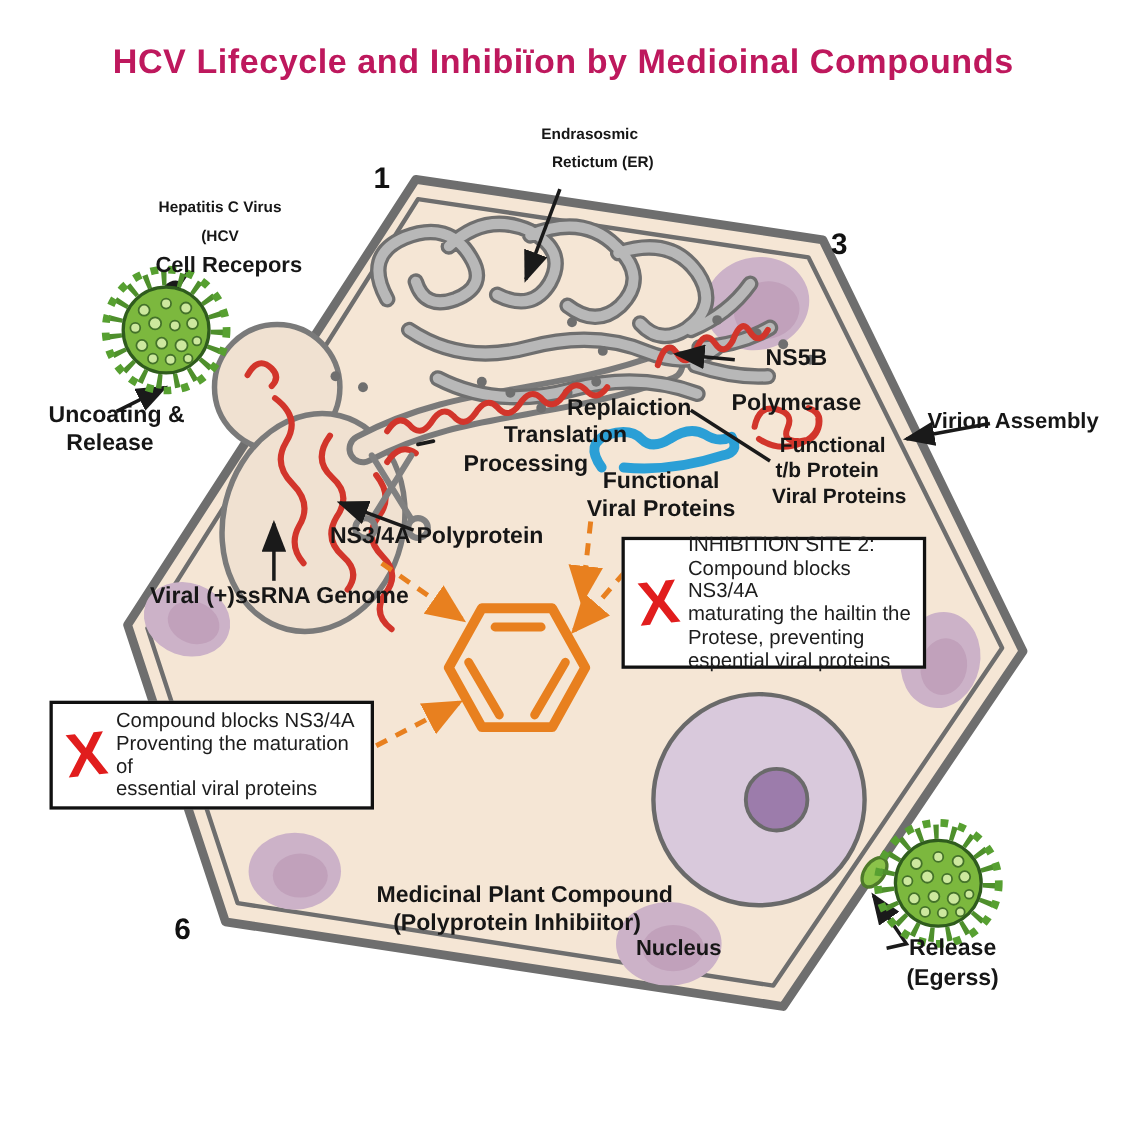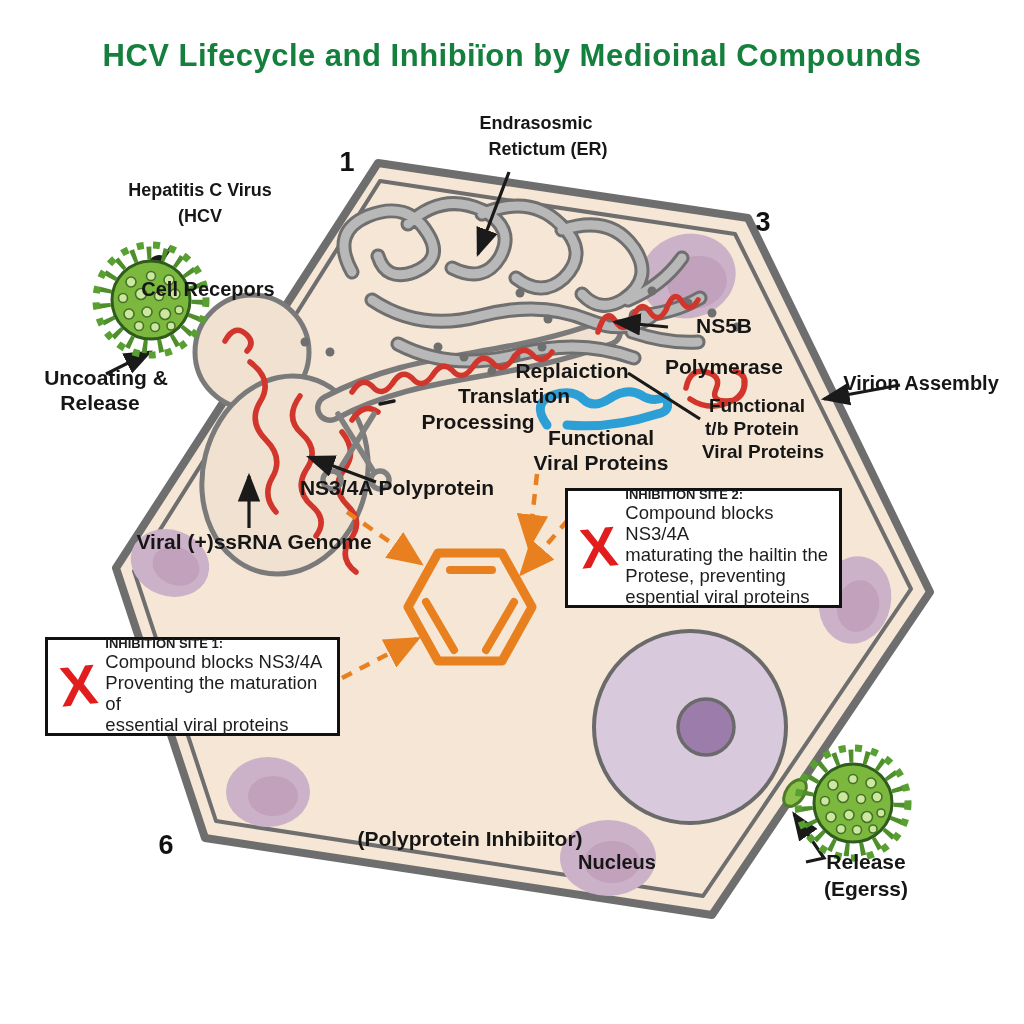--- a/index.html
+++ b/index.html
@@ -1,31 +1,31 @@
 <!DOCTYPE html>
 <html><head>
 <meta charset="utf-8">
 <style>
   html,body{margin:0;padding:0;background:#ffffff;}
   #stage{position:relative;width:1024px;height:1024px;background:#ffffff;overflow:hidden;
          font-family:"Liberation Sans",sans-serif;}
   #art{position:absolute;left:0;top:0;}
   .lbl{position:absolute;font-weight:bold;color:#161616;font-size:21px;line-height:1.08;
        transform:translateX(-50%);white-space:nowrap;text-align:center;}
-  .s20{font-size:20px;} .s22{font-size:18px;} .s19{font-size:19px;}
+  .s20{font-size:20px;} .s22{font-size:14px;} .s19{font-size:19px;}
   .normal{font-weight:600;font-size:20px;}
   .num{position:absolute;font-weight:bold;color:#111;font-size:27px;transform:translateX(-50%);}
   .title{position:absolute;left:512px;top:38px;transform:translateX(-50%);
-         font-size:31px;font-weight:bold;color:#15803d;white-space:nowrap;letter-spacing:.5px;}
+         font-size:31px;font-weight:bold;color:#be185d;white-space:nowrap;letter-spacing:.5px;}
   .ibox{position:absolute;background:#ffffff;border:3px solid #111;display:flex;
         align-items:center;padding:6px 10px;box-sizing:border-box;}
   .xmark{font-weight:800;font-size:56px;color:#e11d1d;line-height:.9;
          transform:rotate(-6deg);margin:0 8px 0 2px;flex:0 0 auto;}
   .btxt{color:#1d1d1d;font-size:18.5px;line-height:1.13;}
-  .btitle{font-weight:bold;font-size:13px;}
+  .btitle{font-weight:normal;font-size:19px;}
 </style>
 </head>
 <body>
 
 <div id="stage">
 
 <svg id="art" width="1024" height="1024" viewBox="0 0 1024 1024">
   <defs>
     <marker id="barrow" markerWidth="9" markerHeight="7" refX="8" refY="3.5" orient="auto">
       <path d="M0,0 L9,3.5 L0,7 z" fill="#1a1a1a"></path>
@@ -159,57 +159,57 @@
 </svg>
 
 <div class="title">HCV Lifecycle and Inhibiïon by Medioinal Compounds</div>
 
 <div class="num" style="left:347px;top:147px;">1</div>
 <div class="num" style="left:763px;top:207px;">3</div>
 <div class="num" style="left:166px;top:830px;">6</div>
 
 <div class="lbl s22" style="left:200px;top:181px;">Hepatitis C Virus</div>
 <div class="lbl s22" style="left:200px;top:207px;">(HCV</div>
-<div class="lbl normal" style="left:208px;top:231px;margin-top:48px;">Cell Recepors</div>
+<div class="lbl normal" style="left:208px;top:231px;">Cell Recepors</div>
 <div class="lbl" style="left:106px;top:367px;">Uncoating &amp;</div>
 <div class="lbl" style="left:100px;top:392px;">Release</div>
 <div class="lbl s22" style="left:536px;top:114px;">Endrasosmic</div>
 <div class="lbl s22" style="left:548px;top:140px;">Retictum (ER)</div>
 <div class="lbl" style="left:724px;top:315px;">NS5B</div>
 <div class="lbl" style="left:724px;top:340px;margin-top:16px;">Polymerase</div>
 <div class="lbl s20" style="left:921px;top:373px;">Virion Assembly</div>
 <div class="lbl" style="left:572px;top:360px;">Replaiction</div>
 <div class="lbl" style="left:601px;top:427px;">Functional</div>
 <div class="lbl" style="left:601px;top:452px;">Viral Proteins</div>
 <div class="lbl s19" style="left:757px;top:396px;">Functional</div>
 <div class="lbl s19" style="left:752px;top:419px;">t/b Protein</div>
 <div class="lbl s19" style="left:763px;top:442px;">Viral Proteins</div>
 <div class="lbl" style="left:470px;top:385px;margin-left:44px;">Translation</div>
 <div class="lbl" style="left:478px;top:411px;">Processing</div>
 <div class="lbl" style="left:397px;top:477px;">NS3/4A Polyprotein</div>
 <div class="lbl" style="left:254px;top:531px;">Viral (+)ssRNA Genome</div>
+<div class="lbl" style="left:477px;top:803px;">Medicinal Plant Compound</div>
 <div class="lbl" style="left:470px;top:828px;">(Polyprotein Inhibiitor)</div>
 <div class="lbl s20" style="left:617px;top:852px;">Nucleus</div>
 <div class="lbl" style="left:866px;top:851px;">Release</div>
 <div class="lbl" style="left:866px;top:878px;">(Egerss)</div>
 
 <div class="ibox" style="left:565px;top:488px;width:277px;height:120px;">
   <div class="xmark">X</div>
   <div class="btxt">
     <div class="btitle">INHIBITION SITE 2:</div>
     <div>Compound blocks NS3/4A</div>
     <div>maturating the hailtin the</div>
     <div>Protese, preventing</div>
     <div>espential viral proteins</div>
   </div>
 </div>
 
 <div class="ibox" style="left:45px;top:637px;width:295px;height:99px;">
   <div class="xmark">X</div>
   <div class="btxt">
-    <div class="btitle">INHIBITION SITE 1:</div>
     <div>Compound blocks NS3/4A</div>
     <div>Proventing the maturation of</div>
     <div>essential viral proteins</div>
   </div>
 </div>
 
 </div>
 
 </body></html>

